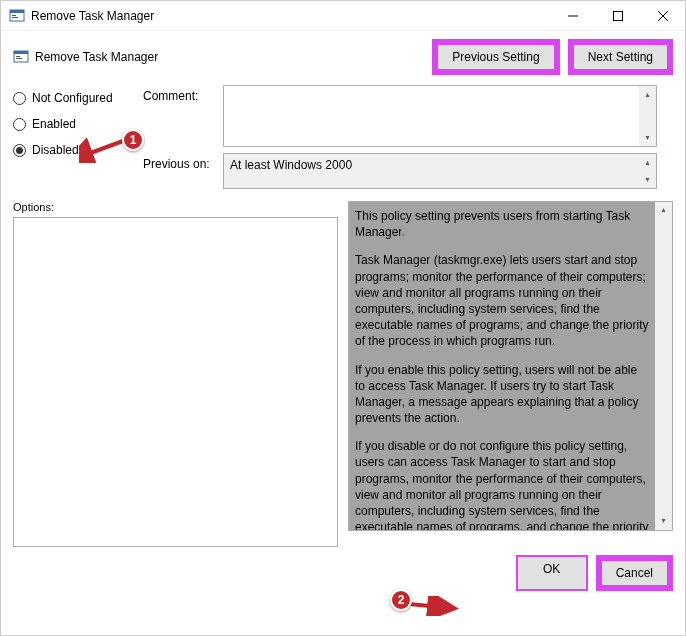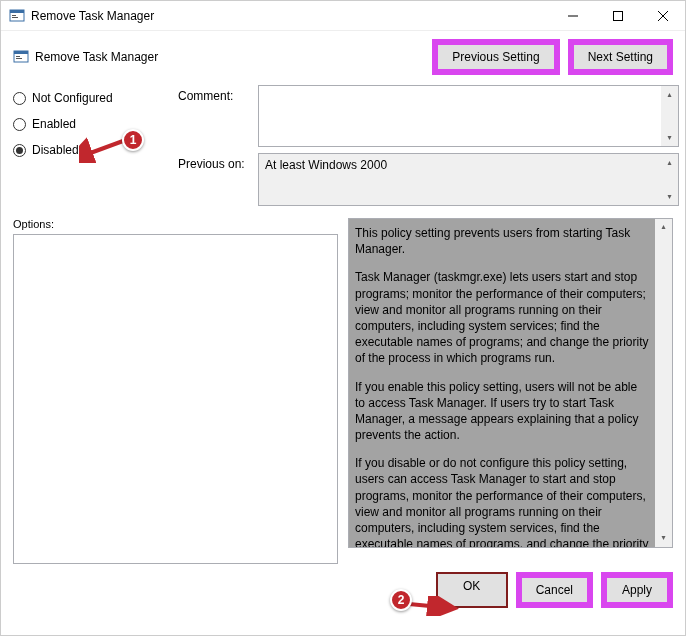--- a/index.html
+++ b/index.html
@@ -9,34 +9,34 @@
 .titlebar .icon-box { width: 16px; height: 16px; margin-right: 6px; }
 .titlebar .title { flex: 1; font-size: 12px; color: #000; }
 .titlebar .win-controls { display: flex; height: 100%; }
 .titlebar .ctrl { width: 45px; height: 30px; display: flex; align-items: center; justify-content: center; cursor: default; }
 
 .header-row { display: flex; align-items: center; padding: 8px 12px 4px 12px; }
 .header-row .icon-box { width: 16px; height: 16px; margin-right: 6px; }
 .header-row .policy-name { flex: 1; font-size: 12px; color: #000; }
 .header-row .nav-btns { display: flex; gap: 8px; }
 .btn { background: #e1e1e1; border: 6px solid #d946ef; padding: 5px 14px; font-size: 12px; cursor: default; min-width: 72px; text-align: center; }
-.btn.primary { border: 2px solid #7f1d1d; }
+.btn.primary { border: 2px solid #d946ef; }
 
-.config-area { display: flex; padding: 6px 6px 0 12px; gap: 35px; }
+.config-area { display: flex; padding: 6px 28px 0 12px; }
 .radio-col { width: 130px; padding-top: 6px; }
 .radio-item { display: flex; align-items: center; margin-bottom: 12px; position: relative; }
 .radio-circle { width: 13px; height: 13px; border: 1px solid #333; border-radius: 50%; margin-right: 6px; display: flex; align-items: center; justify-content: center; cursor: default; }
 .radio-circle .dot { width: 7px; height: 7px; background: #333; border-radius: 50%; }
 .radio-label { font-size: 12px; cursor: default; }
 
 .right-col { flex: 1; }
 .field-row { display: flex; margin-bottom: 6px; }
 .field-label { width: 80px; padding-top: 4px; font-size: 12px; }
 .textarea-box { flex: 1; border: 1px solid #abadb3; background: #fff; height: 62px; position: relative; }
-.supported-box { flex: 1; border: 1px solid #abadb3; background: #f0f0f0; height: 53px; padding: 4px 6px; font-size: 12px; color: #000; position: relative; }
+.supported-box { flex: 1; border: 1px solid #abadb3; background: #f0f0f0; height: 36px; padding: 4px 6px; font-size: 12px; color: #000; position: relative; }
 .scrollbar-stub { position: absolute; right: 0; top: 0; bottom: 0; width: 17px; background: #f0f0f0; display: flex; flex-direction: column; justify-content: space-between; align-items: center; }
 .scroll-arrow { width: 17px; height: 17px; display: flex; align-items: center; justify-content: center; color: #606060; font-size: 8px; }
 
 .lower-area { display: flex; padding: 6px 12px 0 12px; gap: 10px; }
 .options-col, .help-col { flex: 1; display: flex; flex-direction: column; }
 .section-label { font-size: 11px; margin-bottom: 4px; }
 .options-box { border: 1px solid #abadb3; background: #fff; height: 330px; position: relative; }
 .help-box { border: 1px solid #abadb3; background: #a3a3a3; height: 330px; padding: 6px 22px 6px 6px; font-size: 12px; line-height: 1.35; overflow: hidden; position: relative; }
 .help-box p { margin-bottom: 12px; }
 
@@ -152,21 +152,20 @@
         <div class="scroll-arrow">▴</div>
         <div class="scroll-arrow">▾</div>
       </div>
     </div>
   </div>
 </div>
 
 <div class="footer">
   <div class="btn primary">OK</div>
   <div class="btn">Cancel</div>
-  <div class="btn">Apply</div>
 </div>
 
 <div class="annot-badge" style="left:121px; top:128px;">1</div>
 <svg class="annot-arrow" style="left:78px; top:134px;" width="48" height="28">
   <defs>
       <marker id="ah1" markerWidth="8" markerHeight="8" refX="2" refY="4" orient="auto">
         <polygon points="0 0, 8 4, 0 8" fill="#c1272d"></polygon>
       </marker>
     </defs>
   <line x1="44" y1="6" x2="6" y2="20" stroke="#c1272d" stroke-width="4" marker-end="url(#ah1)"></line>

